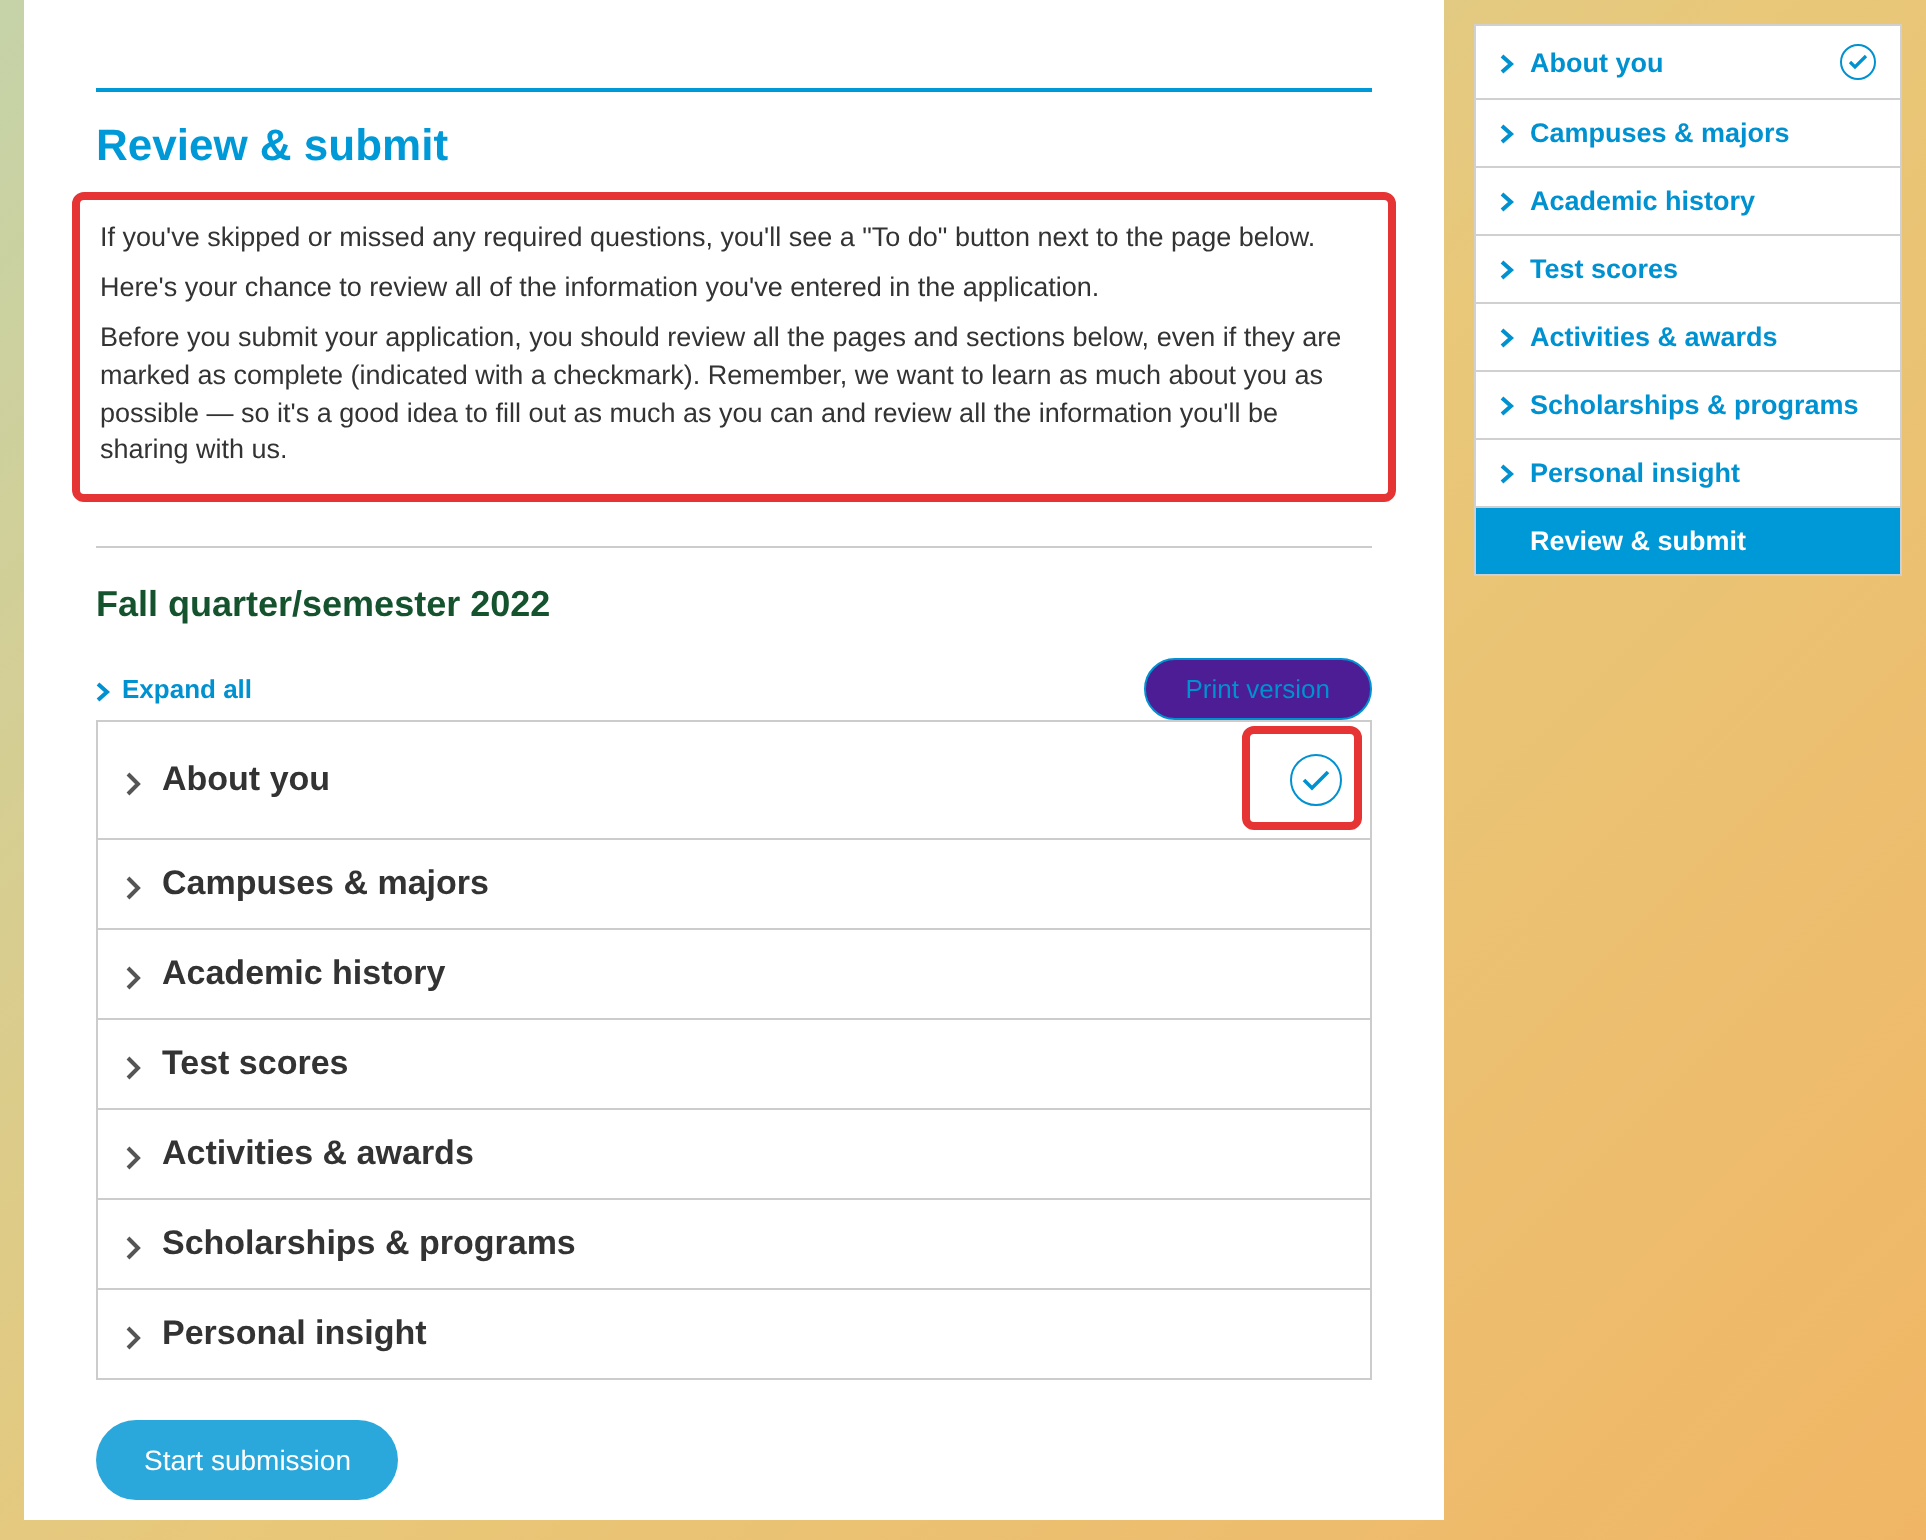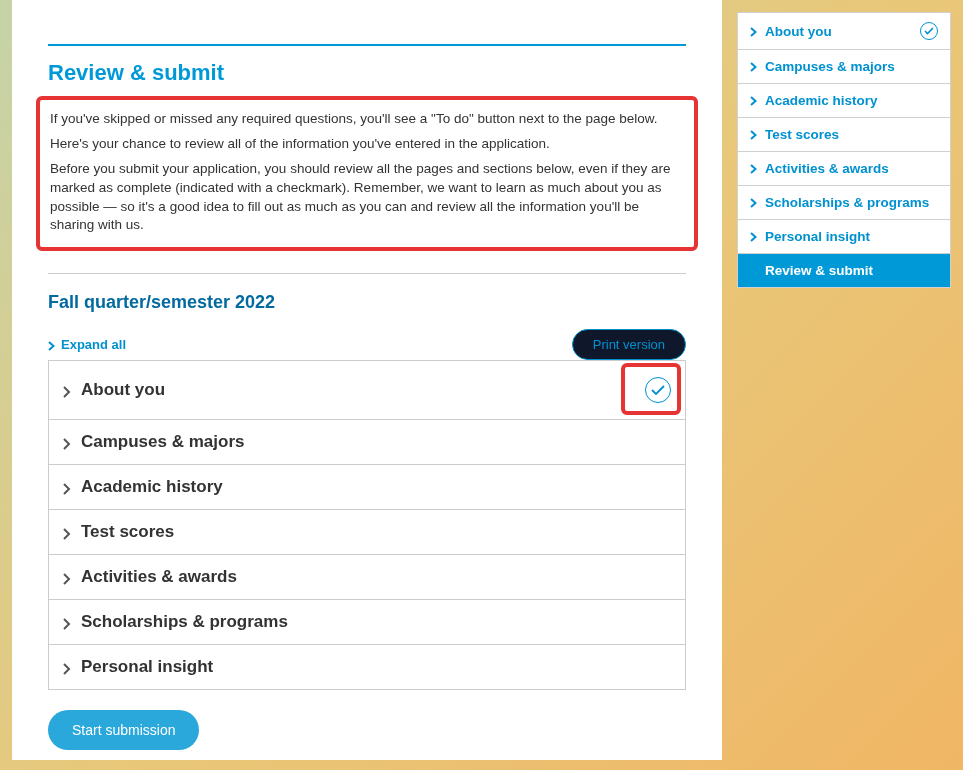--- a/index.html
+++ b/index.html
@@ -41,21 +41,21 @@
     color: #333;
     font-size: 13.5px;
     line-height: 1.4;
   }
   .intro-highlight p { margin: 6px 0; }
   .divider {
     border-top: 1px solid #ccc;
     margin: 22px 0 18px 0;
   }
   .term-title {
-    color: #0369a1;
+    color: #14532d;
     font-size: 18px;
     font-weight: bold;
     margin: 0 0 16px 0;
   }
   .toolbar-row {
     display: flex;
     justify-content: space-between;
     align-items: center;
   }
   .expand-all {
@@ -66,21 +66,21 @@
     display: flex;
     align-items: center;
     gap: 6px;
   }
   .expand-all .chev {
     display: inline-block;
   }
   .print-btn {
     border: 1px solid #0091d0;
     border-radius: 18px;
-    background: #0f172a;
+    background: #4c1d95;
     color: #0091d0;
     font-size: 13px;
     padding: 7px 20px;
     cursor: pointer;
   }
   .accordion {
     border: 1px solid #ccc;
   }
   .acc-row {
     display: flex;

